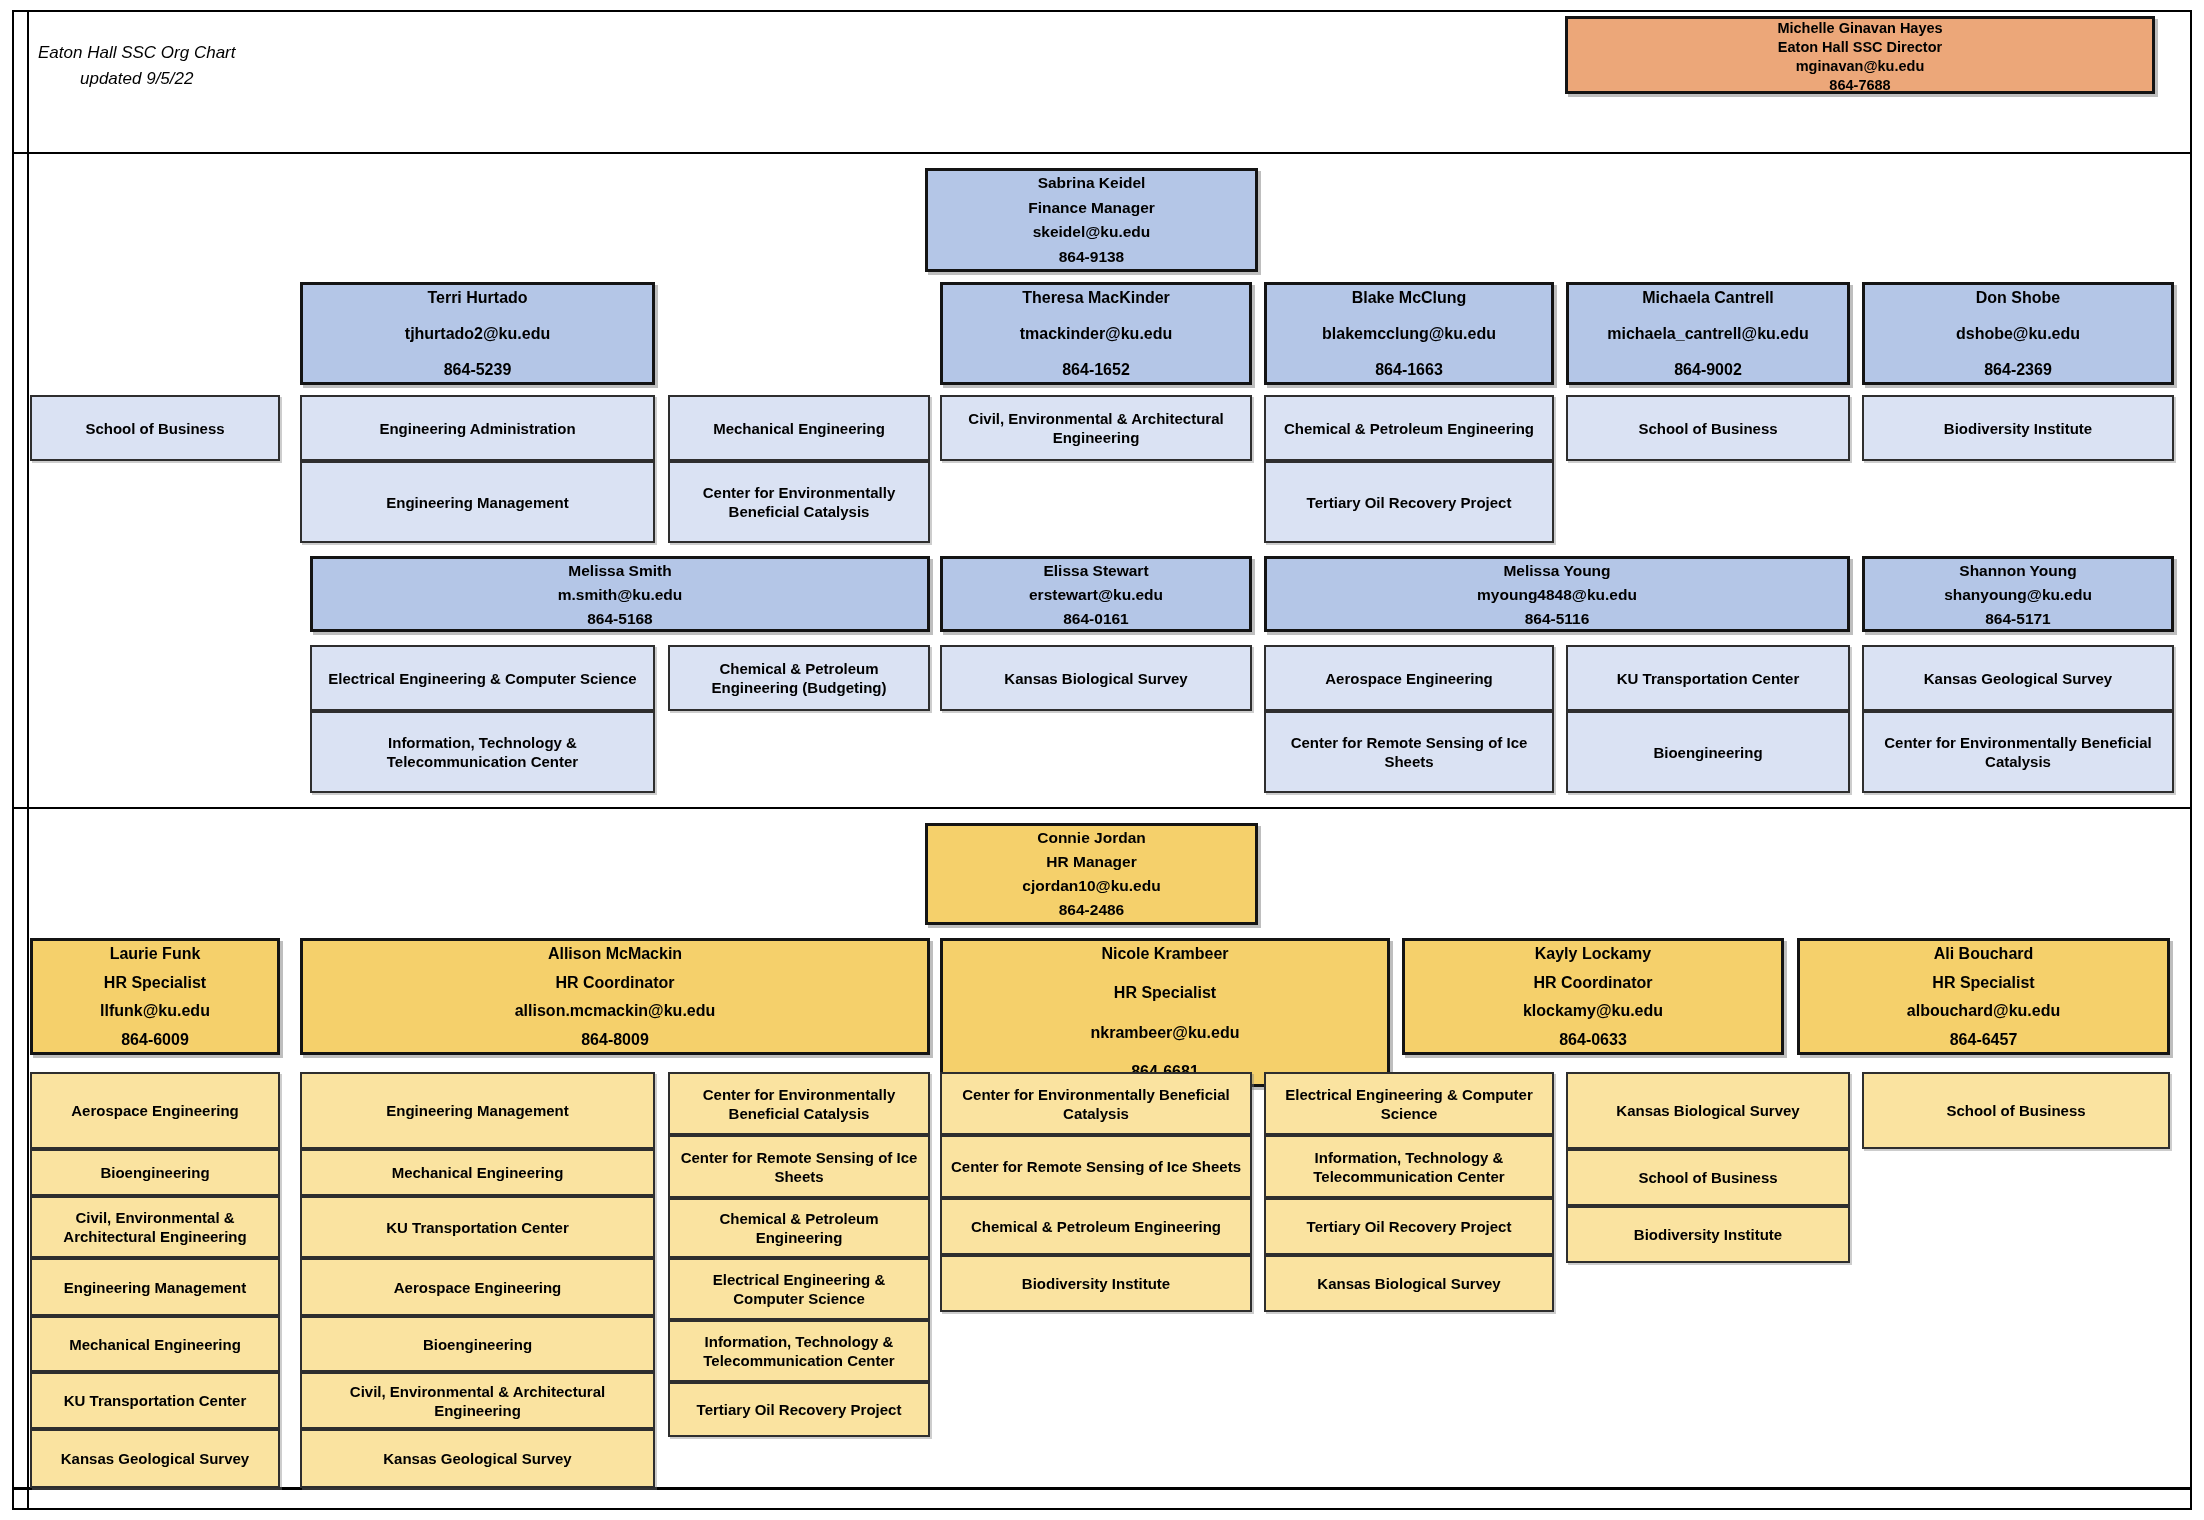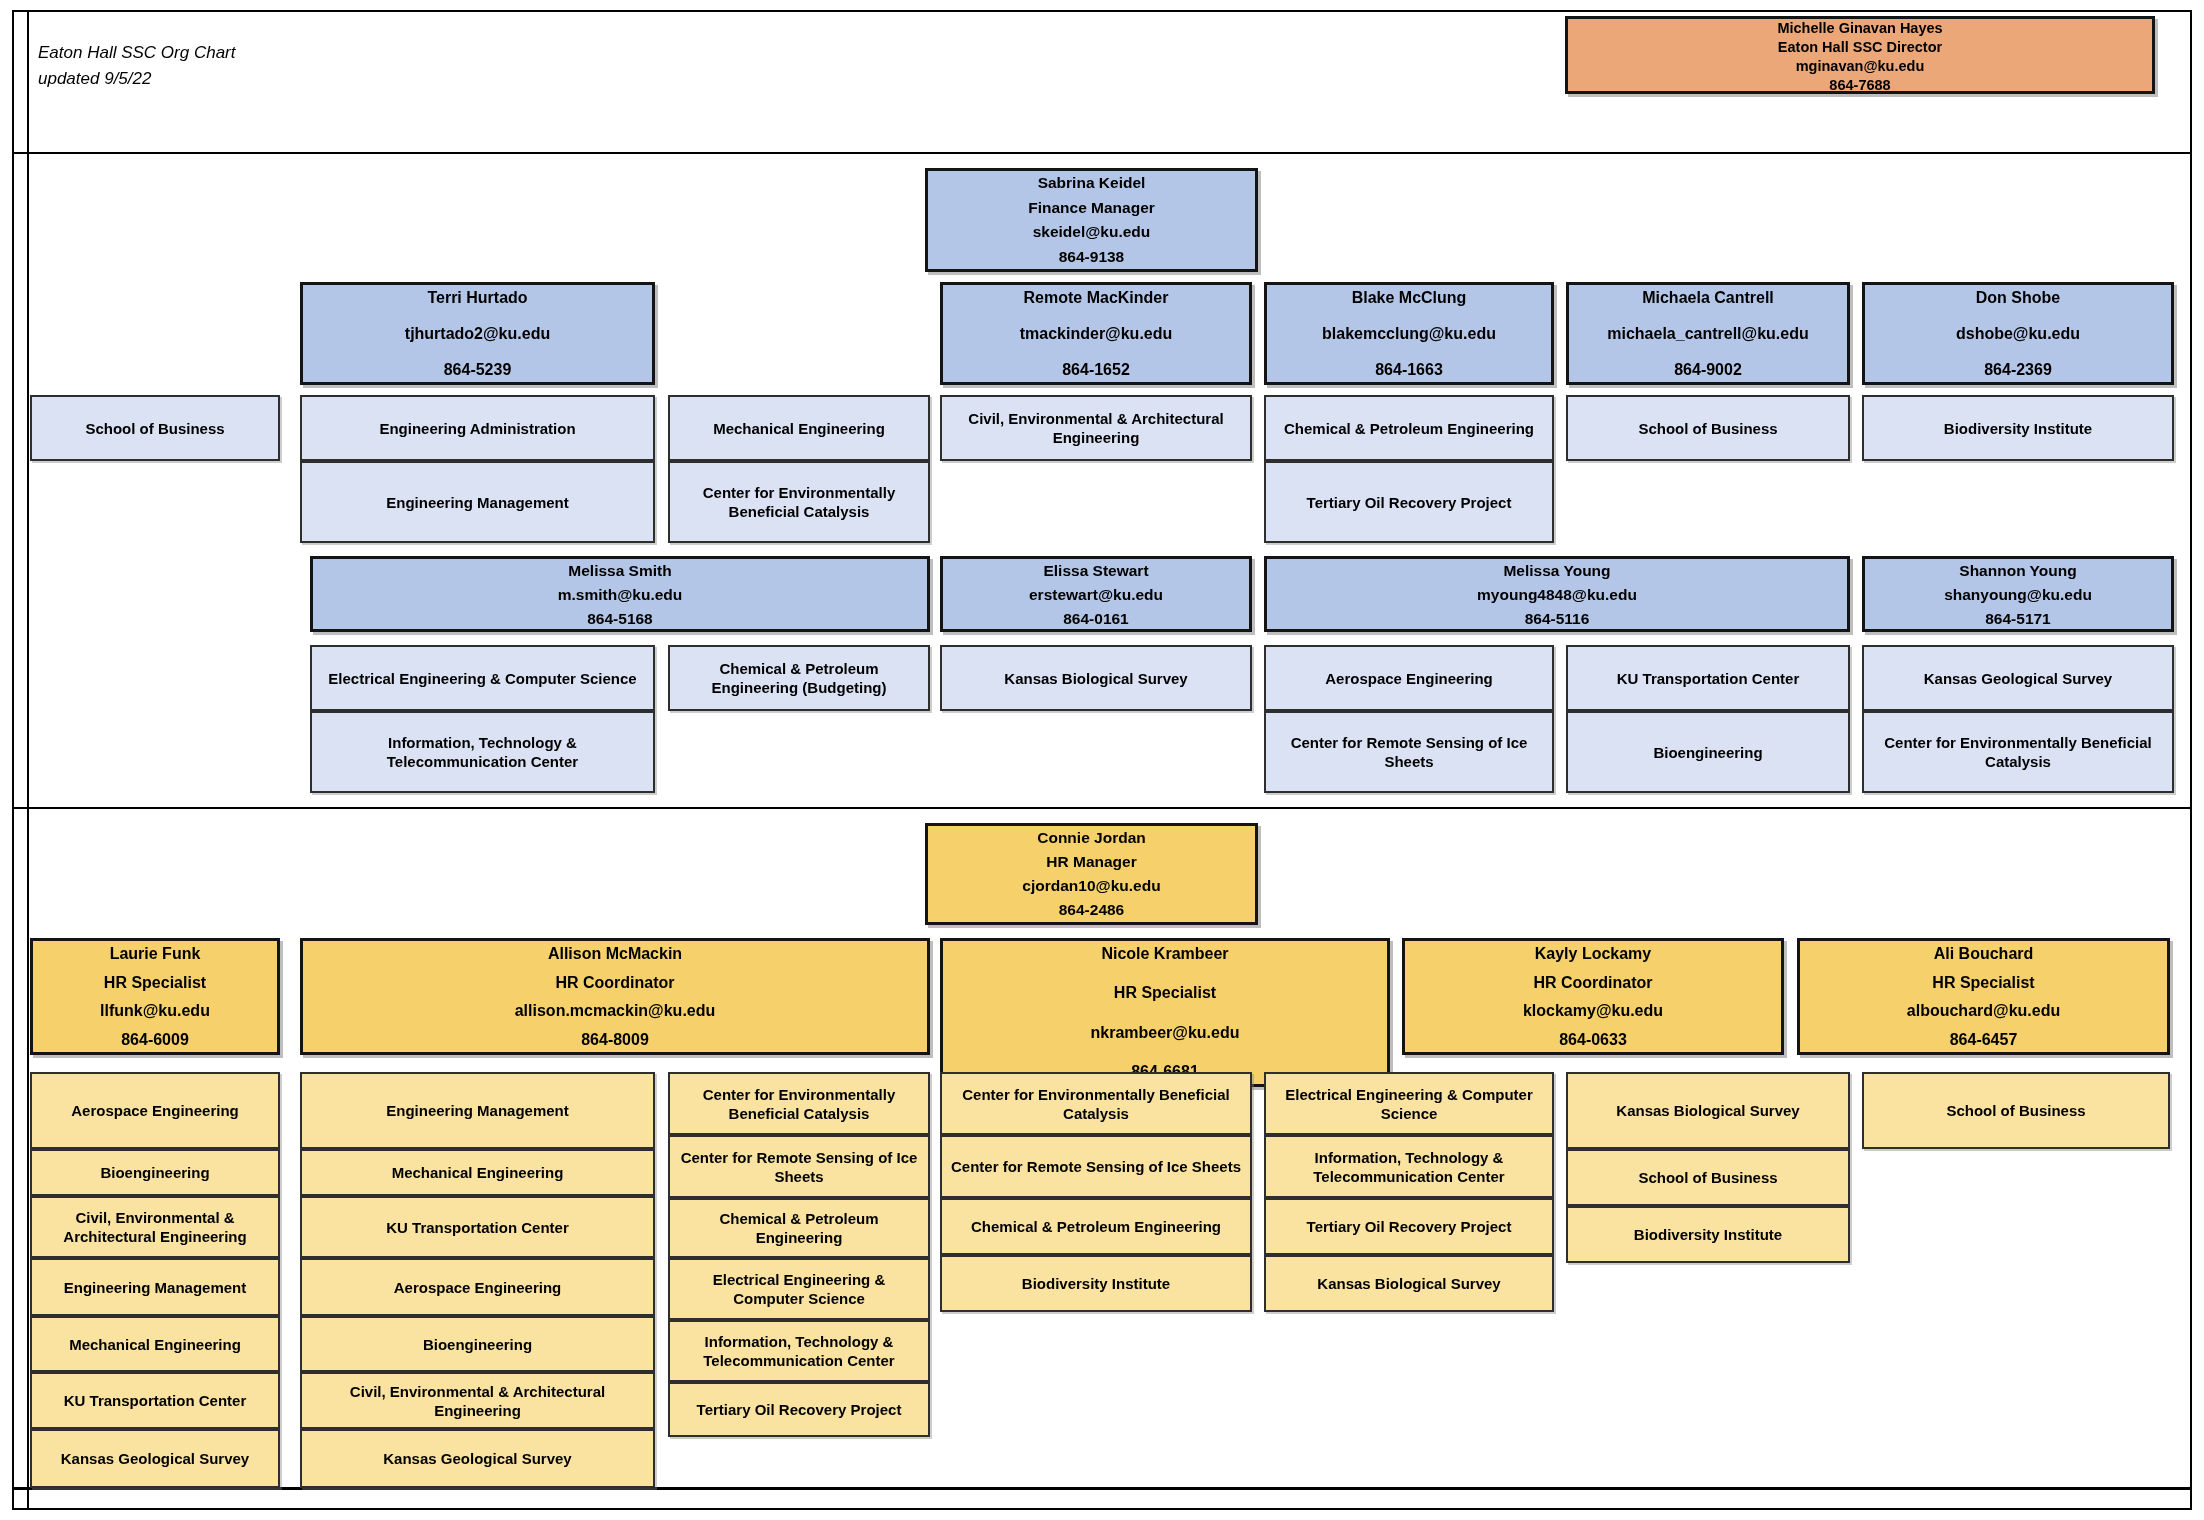--- a/index.html
+++ b/index.html
@@ -4,21 +4,21 @@
 <style>
   html,body{margin:0;padding:0;background:#ffffff;}
   .canvas{
     position:relative;width:2204px;height:1520px;background:#ffffff;
     font-family:"Liberation Sans",sans-serif;color:#000;
   }
   .frame{position:absolute;box-sizing:border-box;border:2px solid #000;}
   .vline,.hline{position:absolute;background:#000;}
   .title{
     position:absolute;left:38px;top:40px;font-style:italic;
-    font-size:17px;line-height:26px;font-weight:400;
+    font-size:17px;line-height:26px;font-weight:400;text-align:center;
   }
   .pbox{
     position:absolute;box-sizing:border-box;border:3px solid #141414;
     display:flex;flex-direction:column;align-items:center;justify-content:space-between;
     text-align:center;font-weight:700;
     box-shadow:3px 3px 0 rgba(110,110,110,.45);
   }
   .pbox .l{font-size:16px;line-height:25px;white-space:nowrap;}
   .pbox.lh24 .l{font-size:15.5px;line-height:24px;}
   .pbox.lh19 .l{font-size:14.5px;line-height:19px;}
@@ -63,21 +63,21 @@
     <div class="l">skeidel@ku.edu</div>
     <div class="l">864-9138</div>
   </div>
 
   <div class="pbox blue" style="left:300px;top:282px;width:355px;height:103px">
     <div class="l">Terri Hurtado</div>
     <div class="l">tjhurtado2@ku.edu</div>
     <div class="l">864-5239</div>
   </div>
   <div class="pbox blue" style="left:940px;top:282px;width:312px;height:103px">
-    <div class="l">Remote MacKinder</div>
+    <div class="l">Theresa MacKinder</div>
     <div class="l">tmackinder@ku.edu</div>
     <div class="l">864-1652</div>
   </div>
   <div class="pbox blue" style="left:1264px;top:282px;width:290px;height:103px">
     <div class="l">Blake McClung</div>
     <div class="l">blakemcclung@ku.edu</div>
     <div class="l">864-1663</div>
   </div>
   <div class="pbox blue" style="left:1566px;top:282px;width:284px;height:103px">
     <div class="l">Michaela Cantrell</div>

